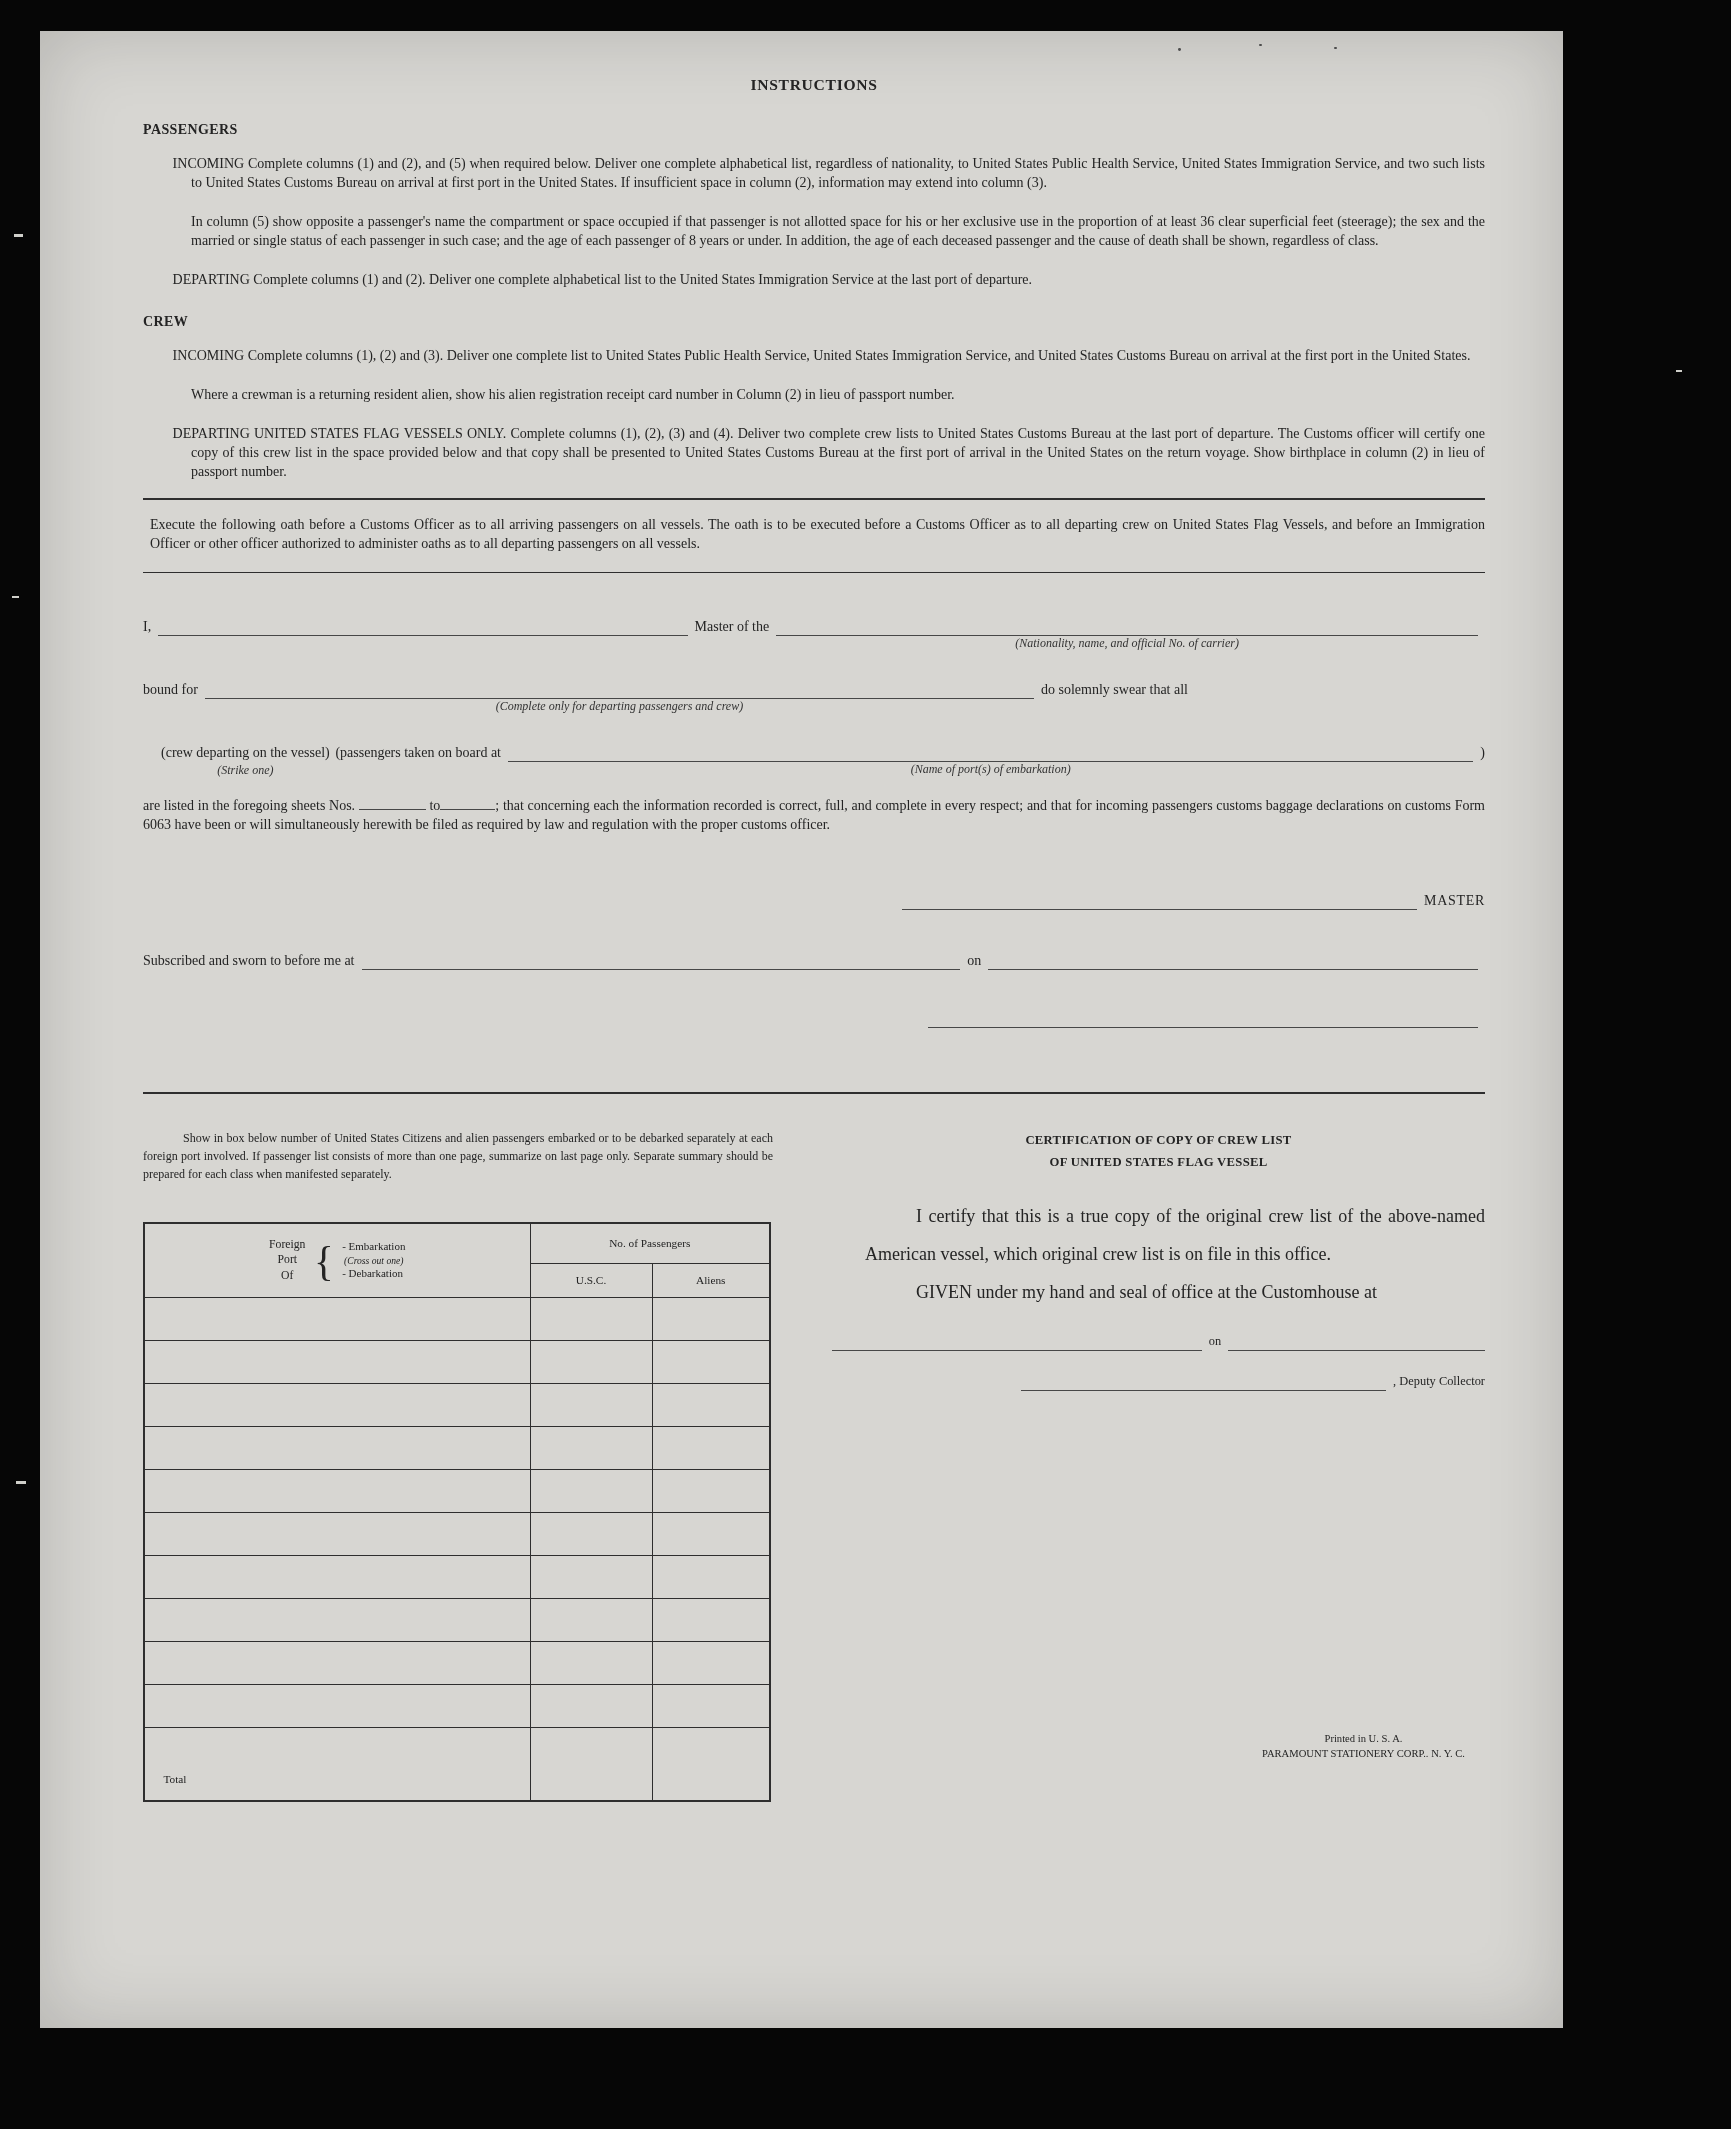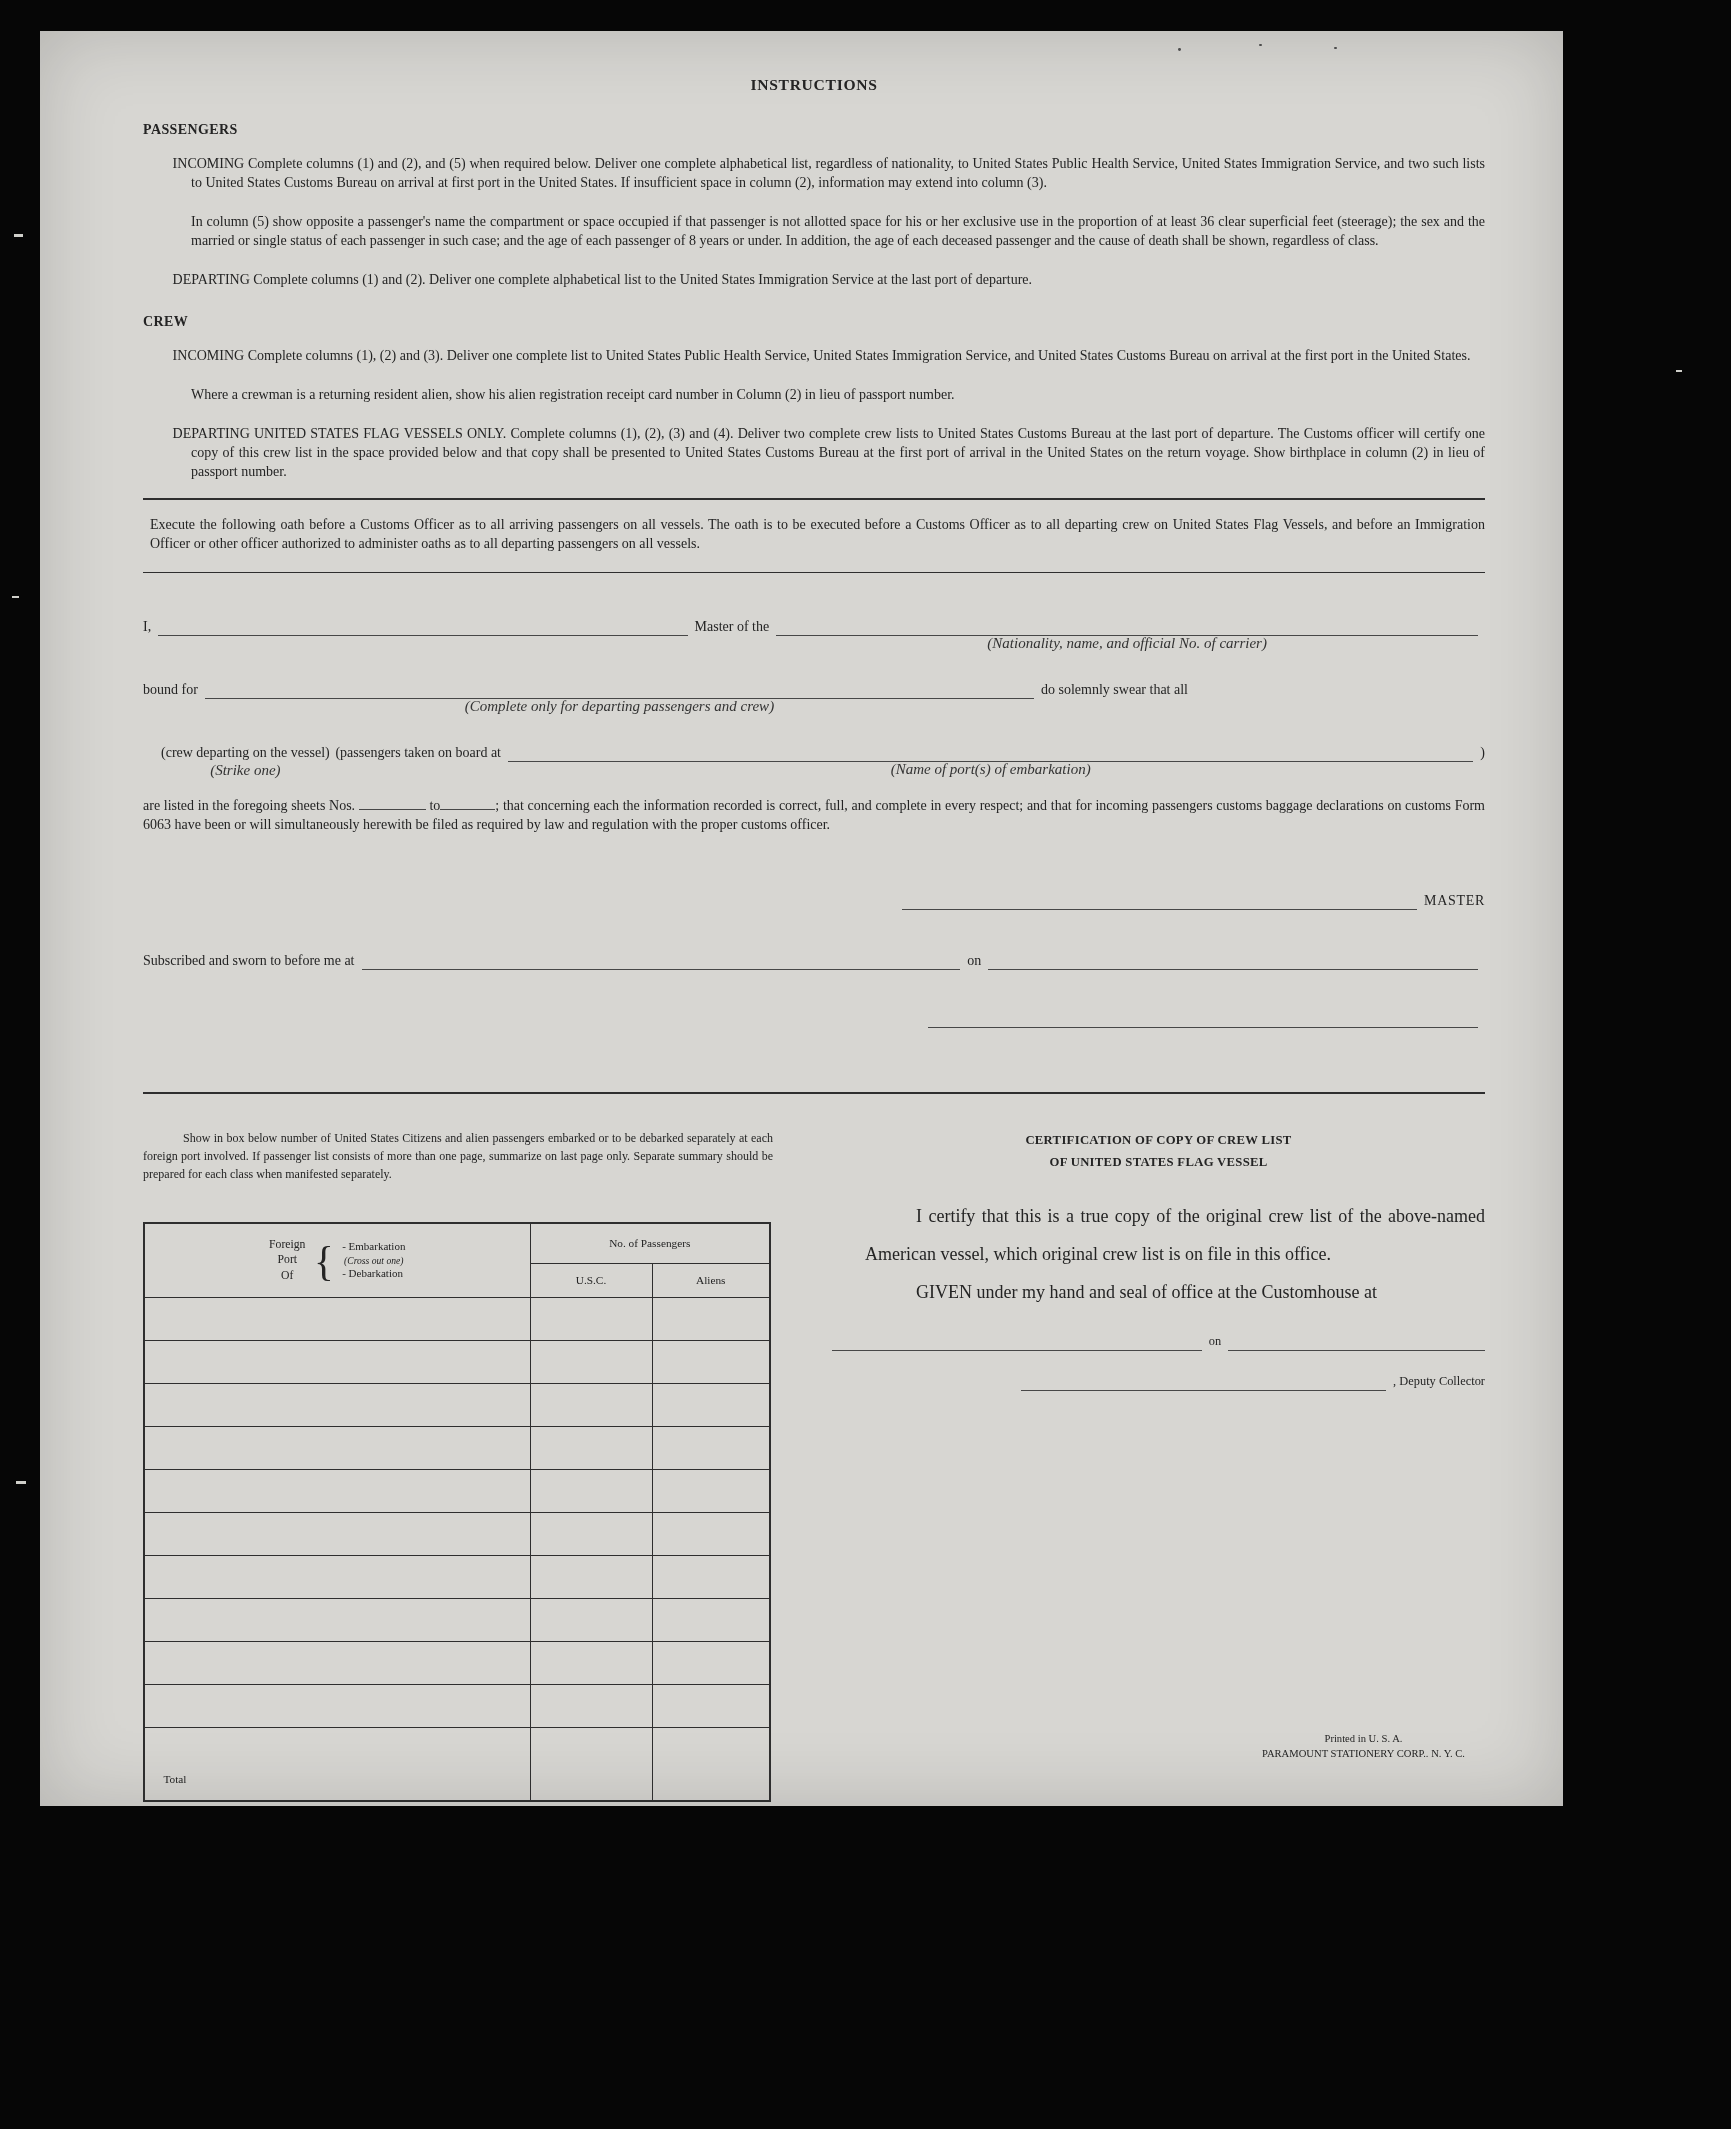--- a/index.html
+++ b/index.html
@@ -6,21 +6,21 @@
   body {
     width: 1731px; height: 2129px;
     background: #060606;
     position: relative;
     overflow: hidden;
     font-family: "Liberation Serif", "DejaVu Serif", serif;
     color: #242424;
   }
   .paper {
     position: absolute; left: 40px; top: 31px;
-    width: 1523px; height: 1775px;
+    width: 1523px; height: 1997px;
     background: #d7d6d2;
     box-shadow: inset 0 0 78px rgba(0,0,0,0.16);
   }
   .content { padding: 44px 78px 0 103px; font-size: 14px; line-height: 19px; }
 
   .title { text-align: center; font-weight: bold; font-size: 15.6px; letter-spacing: 0.7px; margin-bottom: 25.5px; }
   .sec-heading { font-weight: bold; font-size: 14px; letter-spacing: 0.4px; margin-bottom: 15.6px; }
 
   p { margin: 0; }
   .body-p { text-align: justify; margin: 0 0 20px 48px; }
@@ -31,21 +31,21 @@
   .rule { height: 1.4px; background: #2e2e2e; }
   .rule-1 { margin: 17px 0 15.6px 0; }
   .rule-2 { margin: 18.4px 0 44px 0; }
   .rule-3 { margin: 0 0 35px 0; }
 
   .frow { display: flex; align-items: flex-end; margin-bottom: 44px; }
   .frow .lbl { white-space: nowrap; }
   .field { position: relative; border-bottom: 1.1px solid #474747; height: 17px; margin: 0 7px; }
   .caption {
     position: absolute; top: calc(100% + 2.8px); left: 0; right: 0;
-    text-align: center; font-size: 15px; font-style: italic;
+    text-align: center; font-size: 12px; font-style: italic;
     white-space: nowrap; color: #333; line-height: 10.6px;
   }
   .cap-holder { position: relative; white-space: nowrap; margin-left: 18px; }
   .f43 { flex: 43 1 0; } .f57 { flex: 57 1 0; }
   .f1  { flex: 1 1 0; }
   .f55 { flex: 55 1 0; } .f45 { flex: 45 1 0; }
   .f59 { flex: 59 1 0; } .f41 { flex: 41 1 0; }
   .spacer-420 { flex: 0 0 297px; }
 
   .inline-blank { display: inline-block; border-bottom: 1.1px solid #474747; height: 12.7px; }

